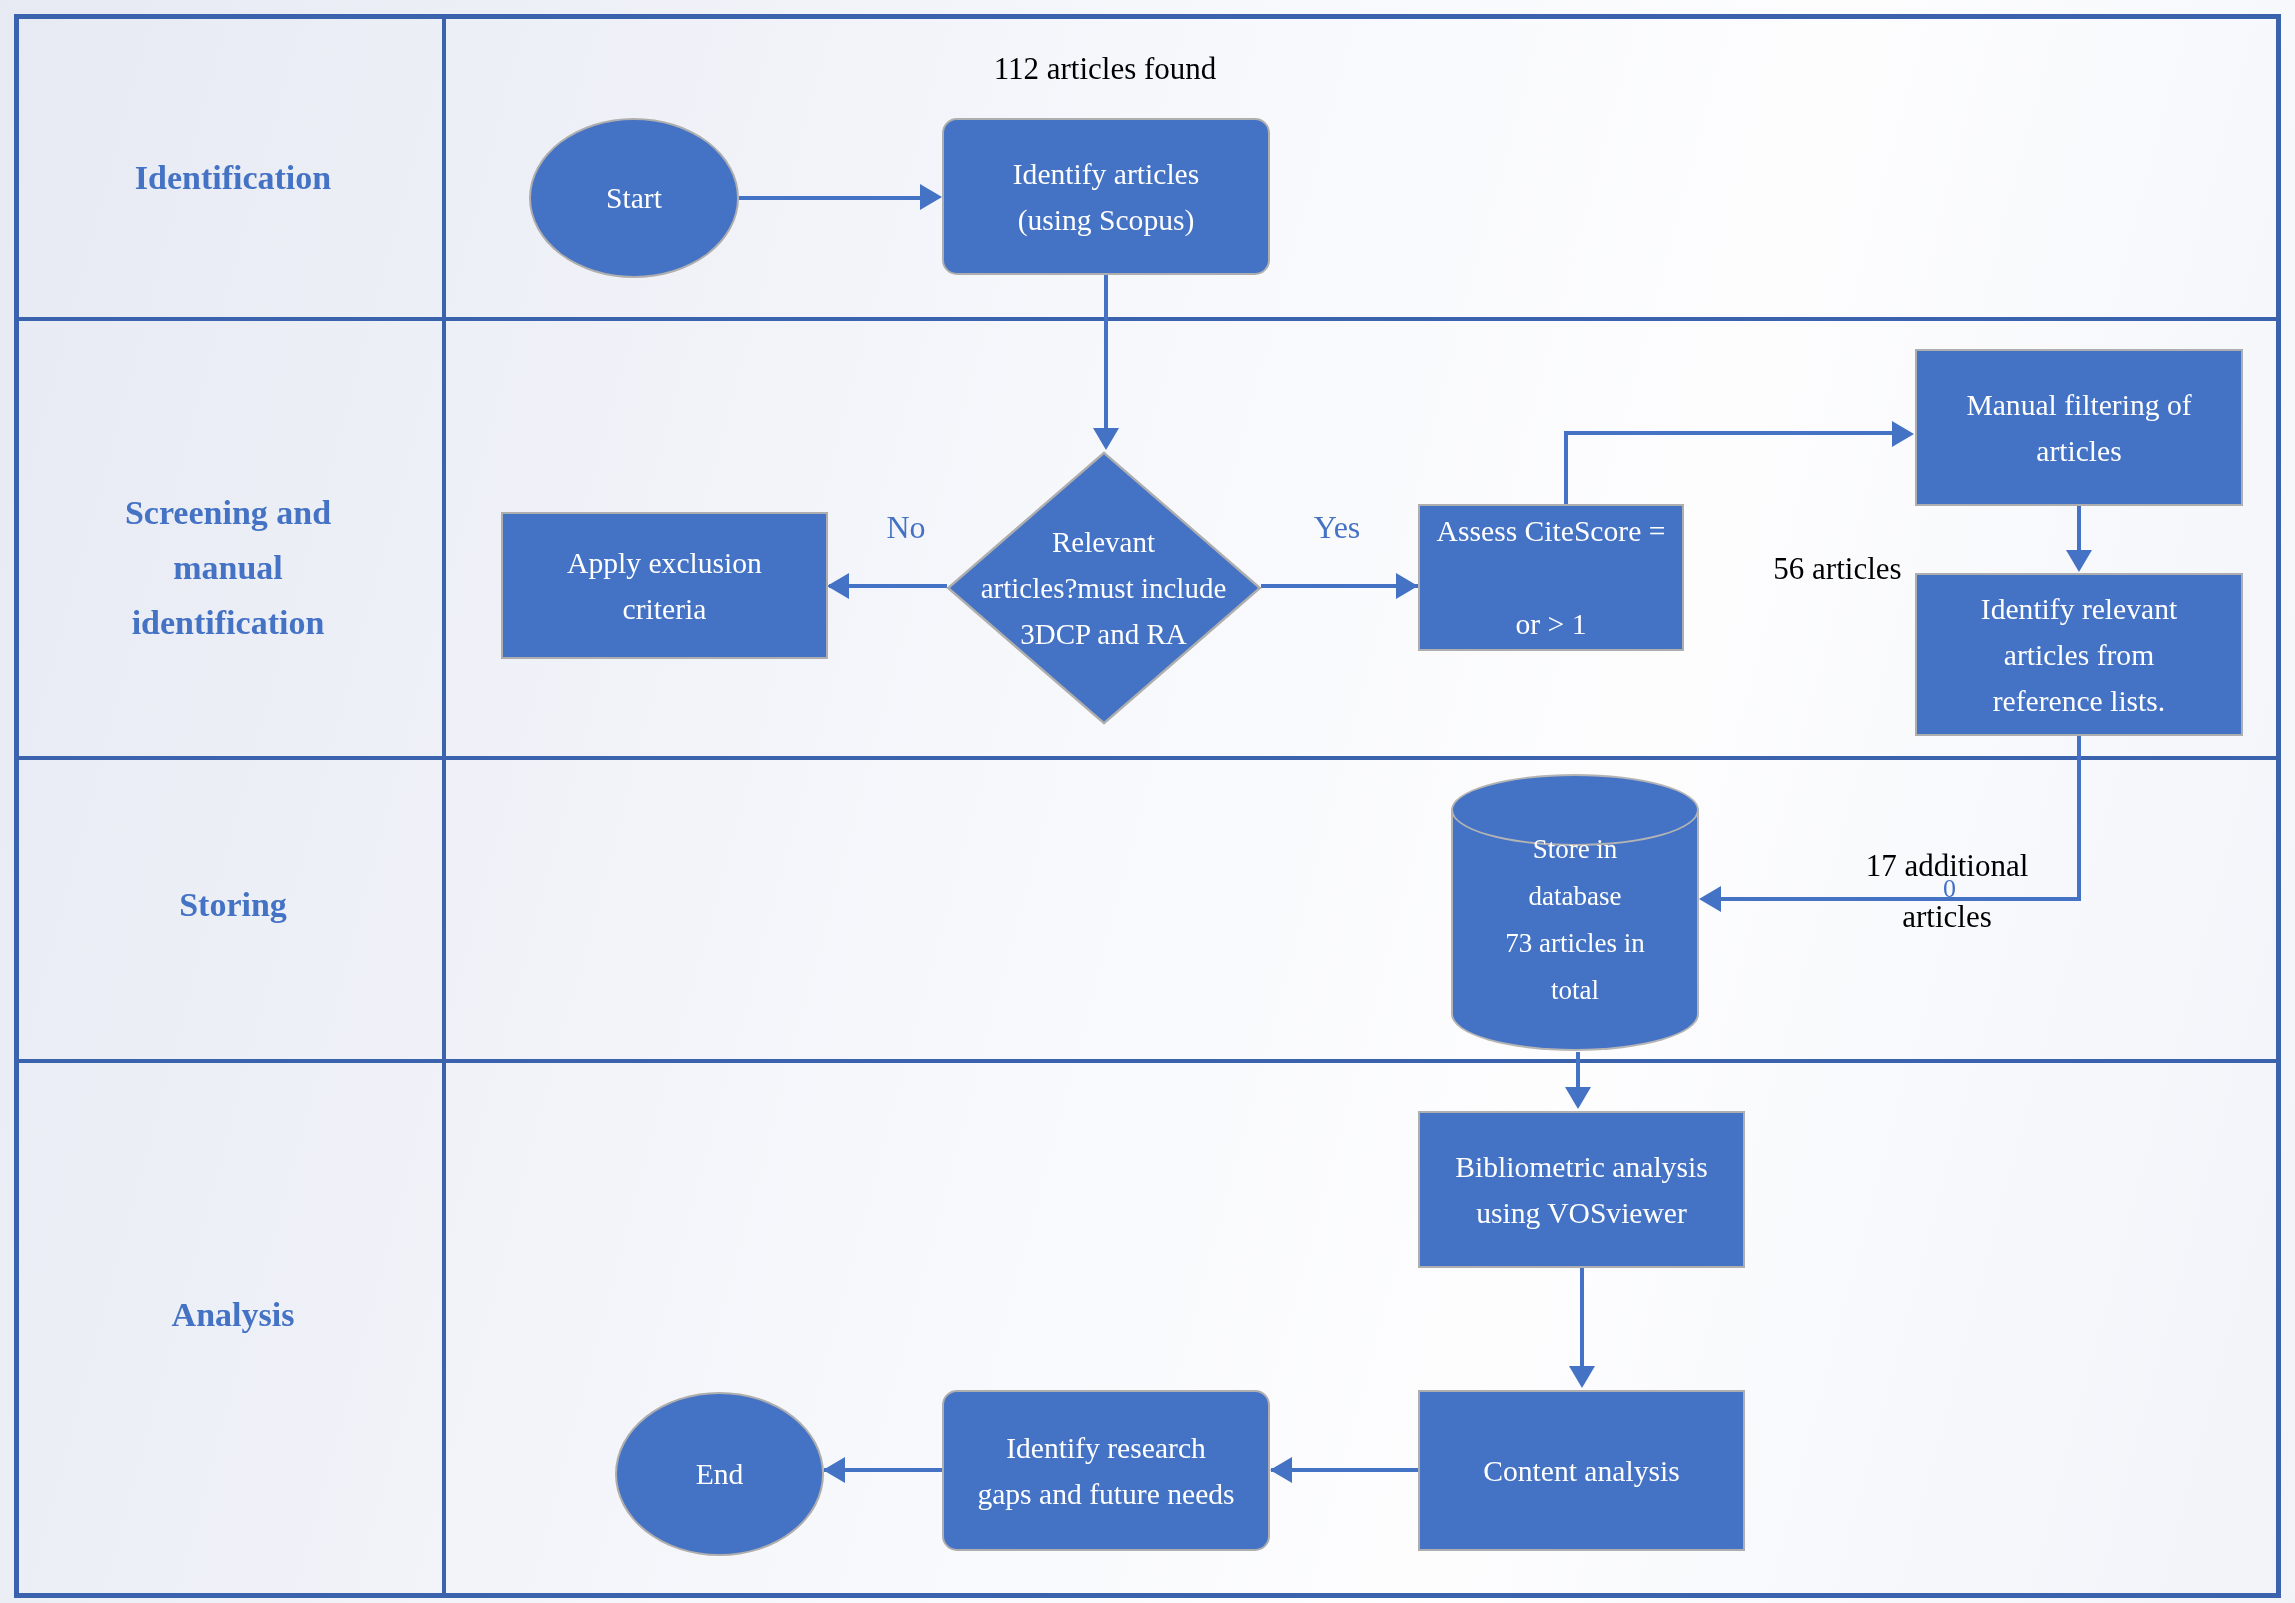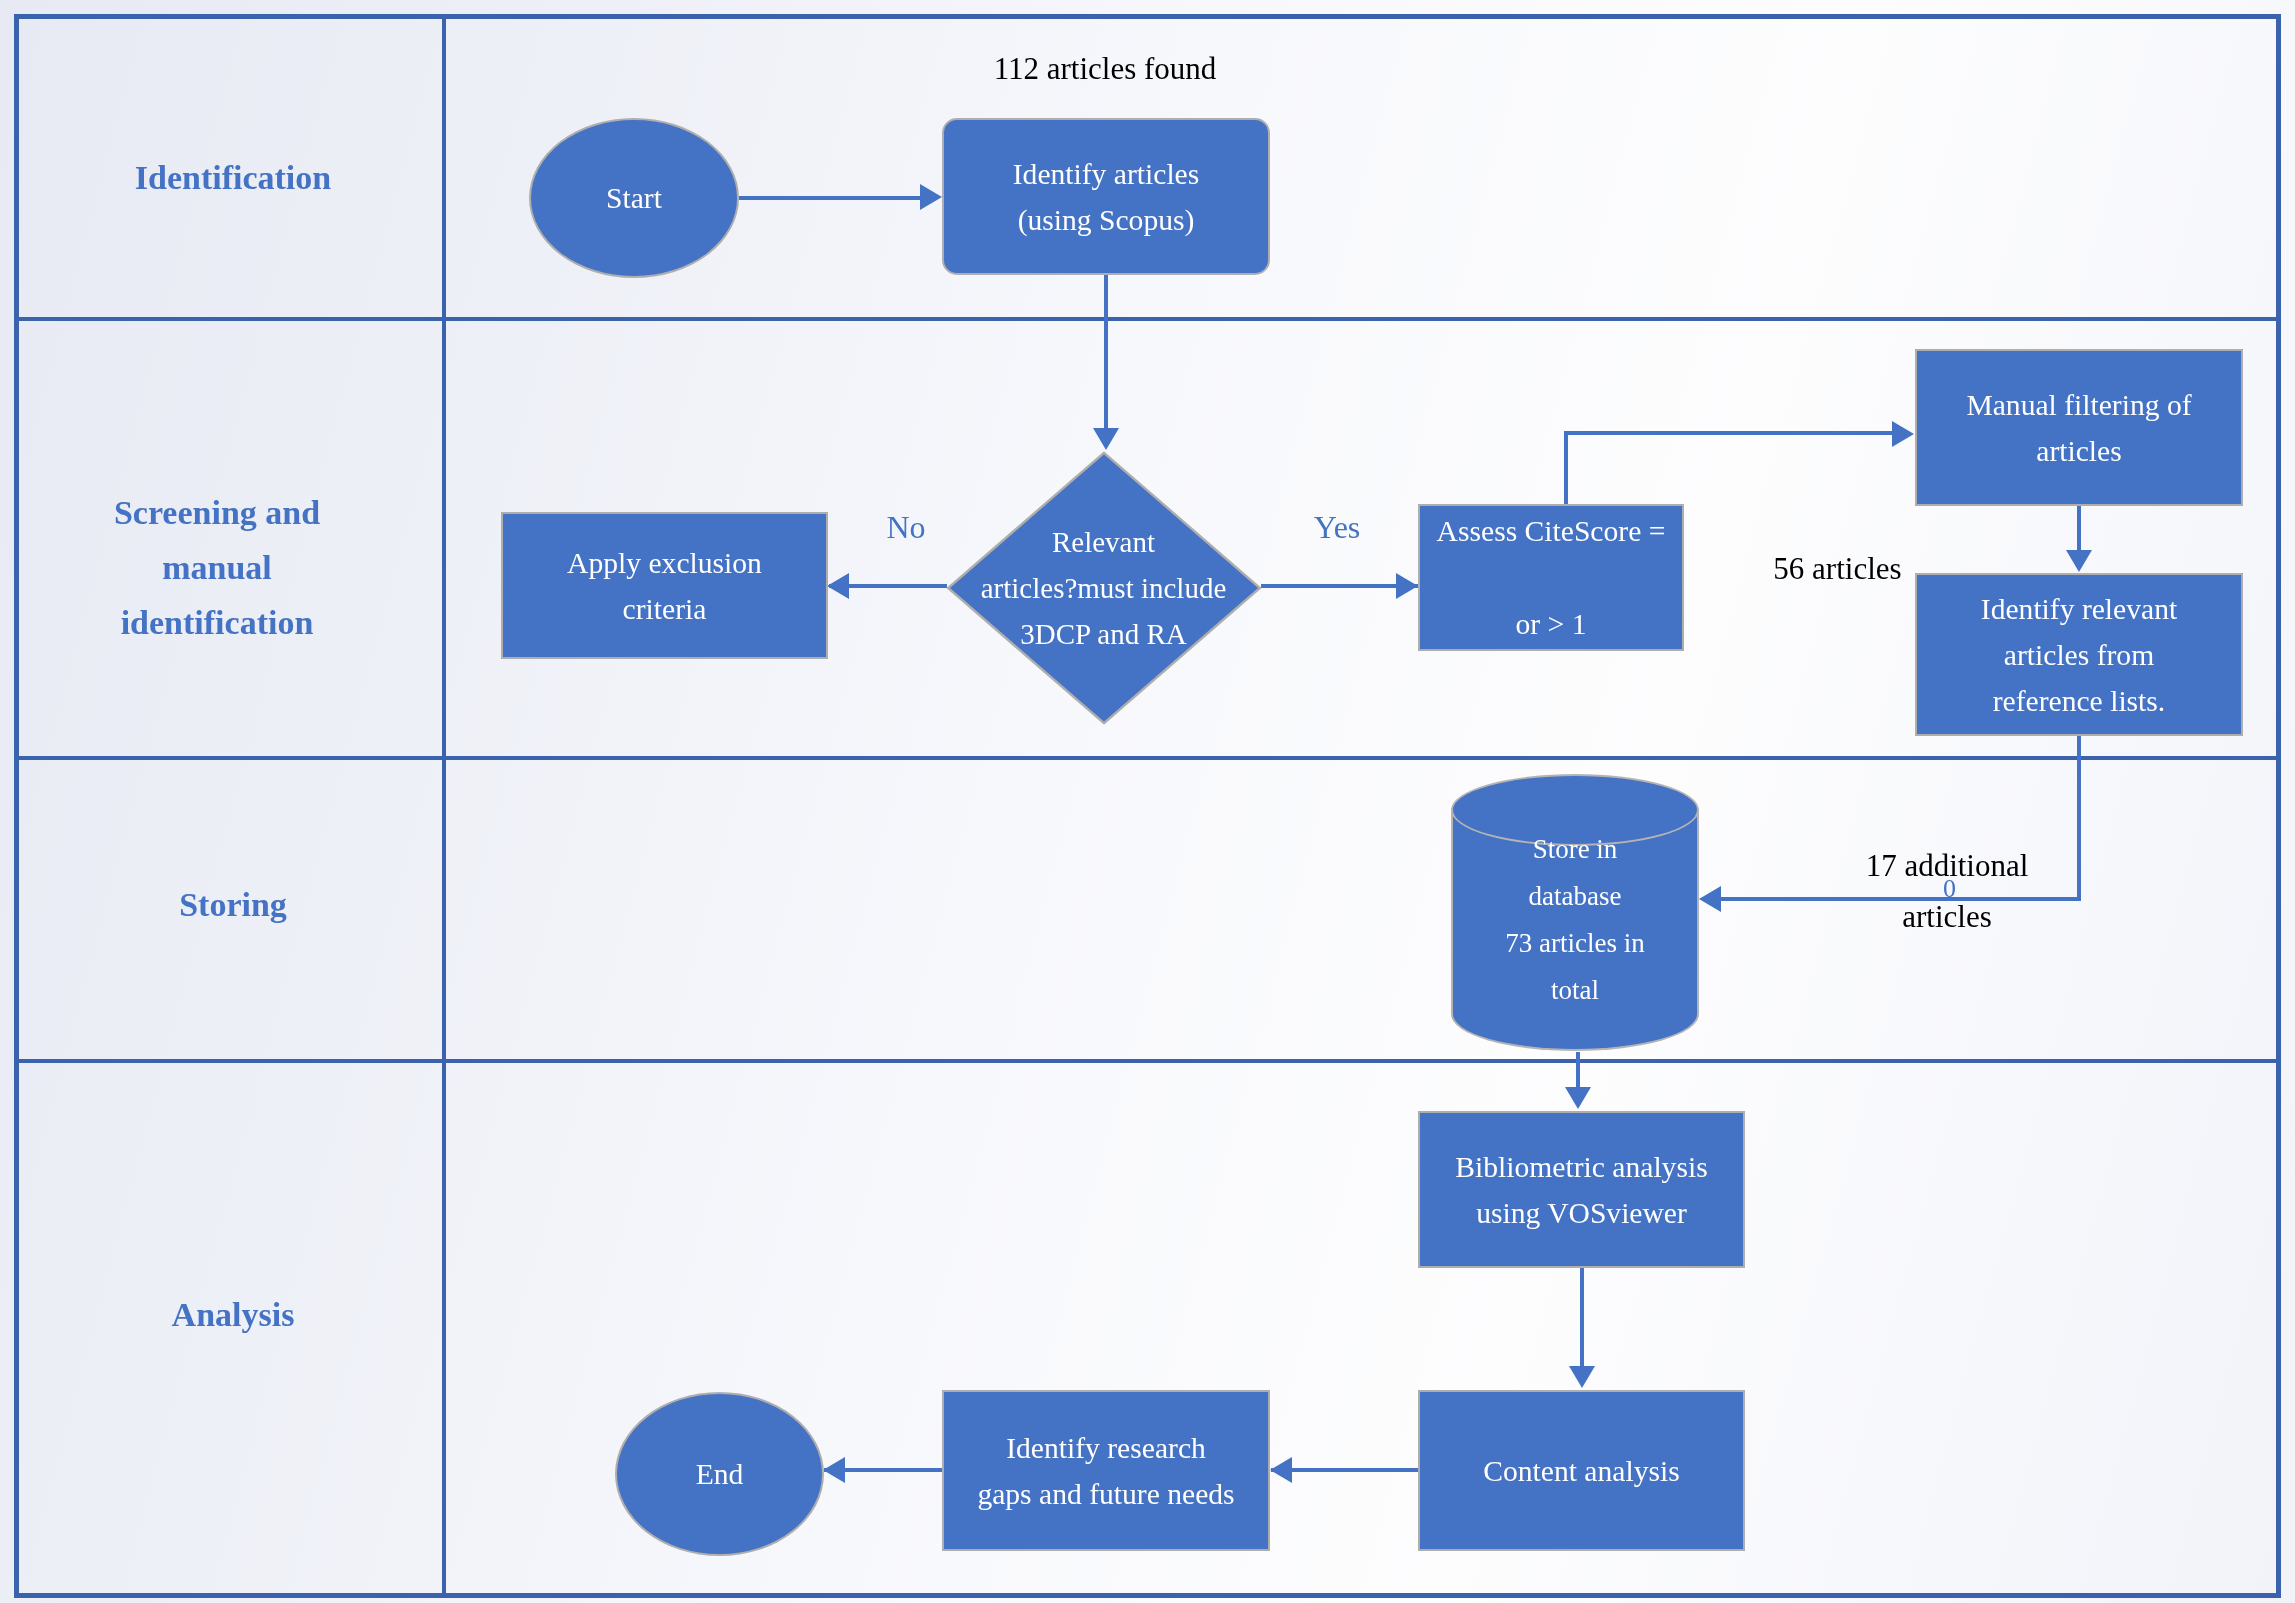--- a/index.html
+++ b/index.html
@@ -73,21 +73,21 @@
 
   <div class="frame"></div>
   <div class="vline" style="left:442px; top:14px; height:1584px;"></div>
   <div class="hline" style="left:14px; top:317px;  width:2267px;"></div>
   <div class="hline" style="left:14px; top:756px; width:2267px;"></div>
   <div class="hline" style="left:14px; top:1059px; width:2267px;"></div>
 
   <div class="lane-label" style="left:38px; top:95px;  width:390px; height:165px;">
       <div>Identification</div>
     </div>
-  <div class="lane-label" style="left:22px; top:455px;  width:390px; height:225px;">
+  <div class="lane-label" style="left:33px; top:455px;  width:390px; height:225px;">
       <div>Screening and</div>
       <div>manual</div>
       <div>identification</div>
     </div>
   <div class="lane-label" style="left:38px; top:822px; width:390px; height:165px;">
       <div>Storing</div>
     </div>
   <div class="lane-label" style="left:38px; top:1232px; width:390px; height:165px;">
       <div>Analysis</div>
     </div>
@@ -189,21 +189,21 @@
   <div class="cline" style="left:1580px; top:1268px; width:4.1px; height:99px;"></div>
   <div class="head head-down" style="left:1569px; top:1366px;"></div>
 
   <div class="node" style="left:1418px; top:1390px; width:327px; height:161px;">
       <div>Content analysis</div>
     </div>
 
   <div class="cline" style="left:1271px; top:1468px; width:147px; height:4.1px;"></div>
   <div class="head head-left" style="left:1270px; top:1457px;"></div>
 
-  <div class="node" style="left:942px; top:1390px; width:328px; height:161px;">
+  <div class="node" style="left:942px; top:1390px; width:328px; height:161px;border-radius:15px;">
       <div>Identify research</div>
       <div>gaps and future needs</div>
     </div>
 
   <div class="cline" style="left:824px; top:1468px; width:118px; height:4.1px;"></div>
   <div class="head head-left" style="left:823px; top:1457px;"></div>
 
   <div class="node ellipse" style="left:615px; top:1392px; width:209px; height:164px;">
       <div>End</div>
     </div>

